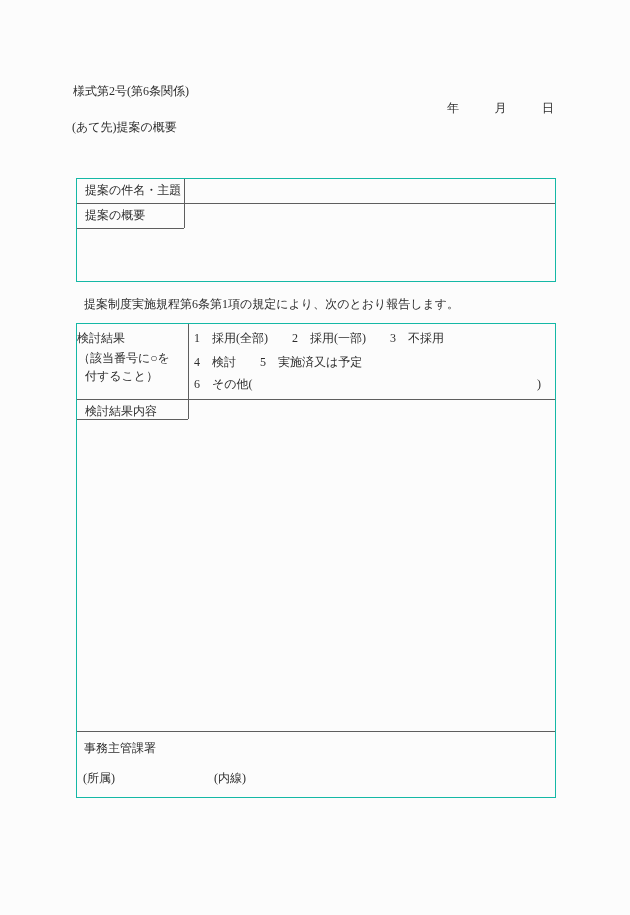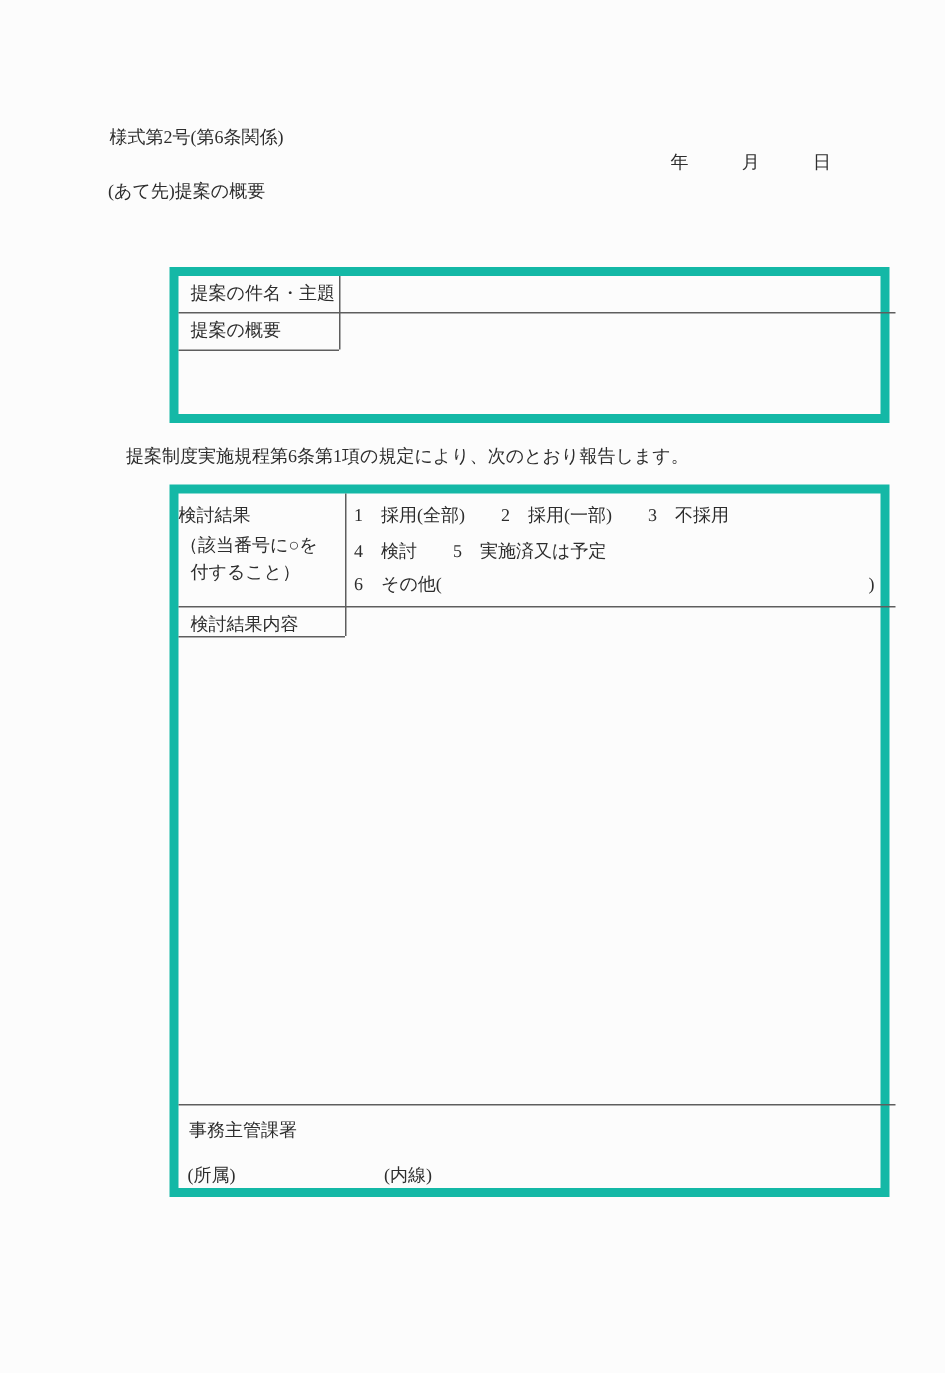--- a/index.html
+++ b/index.html
@@ -16,24 +16,23 @@
     position: relative;
     width: 516px;
     height: 915px;
     font-size: 12px;
     line-height: 15px;
     font-family: Liberation Serif, serif;
   }
   .abs { position: absolute; }
   .box {
     position: absolute;
-    border: 6px solid #14b8a6;
+    border: 1px solid #14b8a6;
     box-sizing: border-box;
     background: transparent;
-    margin-left: 37px;
   }
   .hline {
     position: absolute;
     height: 1px;
     background: #5e5e5e;
   }
   .vline {
     position: absolute;
     width: 1px;
     background: #5e5e5e;

